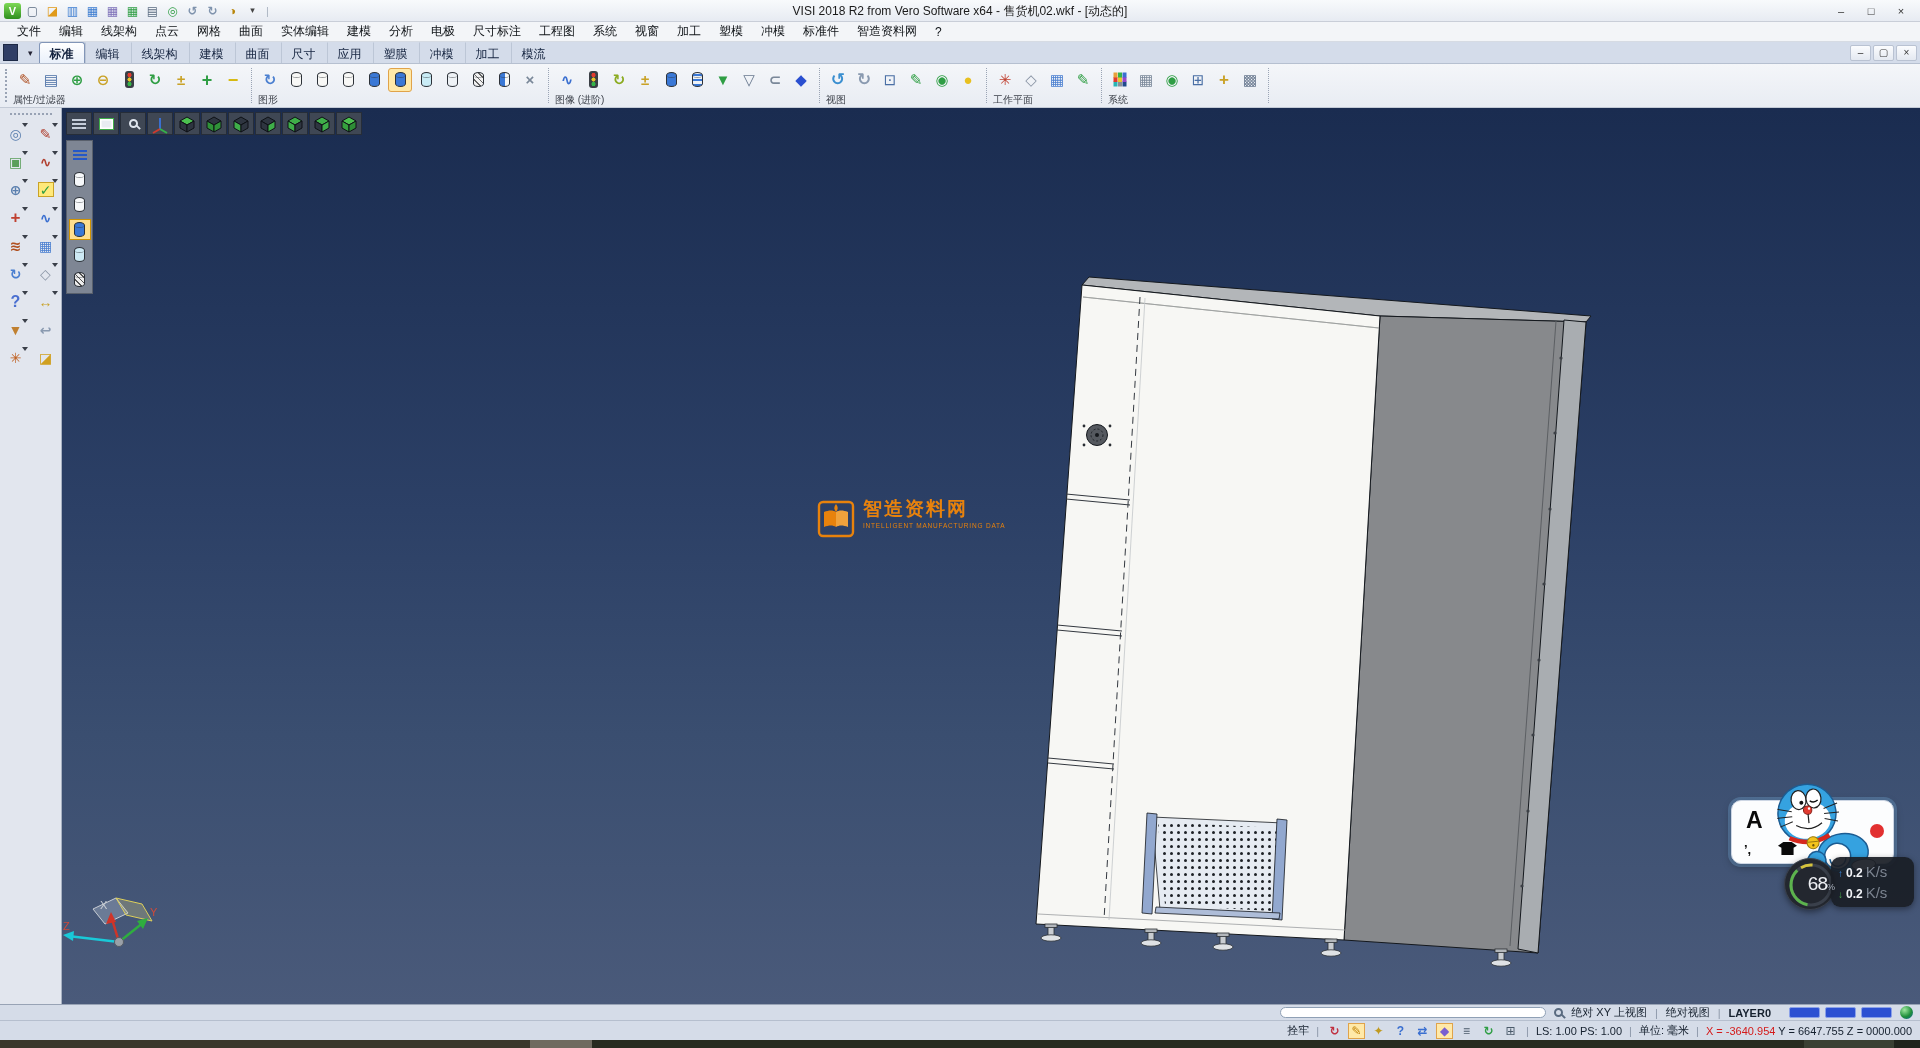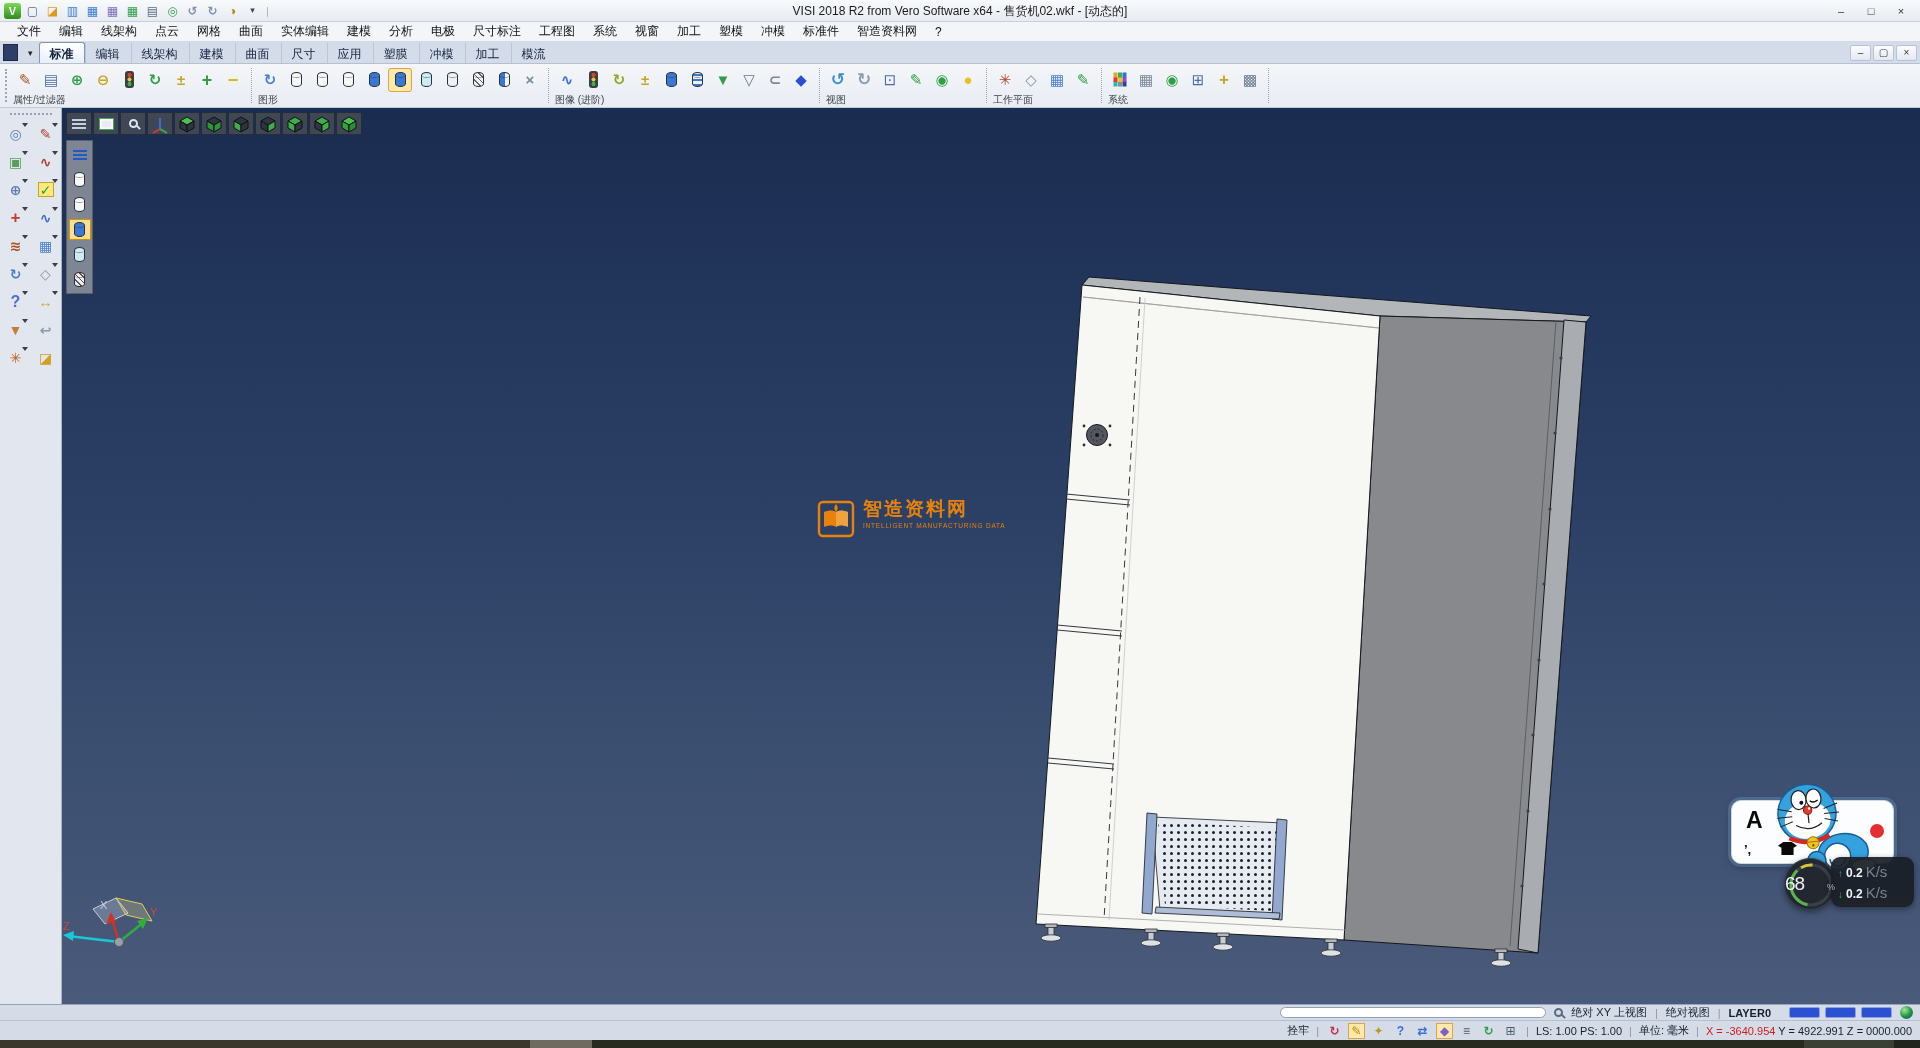--- a/index.html
+++ b/index.html
@@ -102,21 +102,21 @@
   .axes text{font-size:11px;font-family:"Liberation Sans",sans-serif}
 
   
   .widget-card{position:absolute;left:1669px;top:692px;width:163px;height:64px;background:#fcfdfe;border-radius:10px;border:1px solid #cdd6e4;box-shadow:0 0 0 3px rgba(122,179,224,.30),0 3px 8px rgba(0,0,0,.35)}
   .wg-a{position:absolute;left:14px;top:6px;font-size:23px;font-weight:bold;color:#0a0a0a}
   .wg-moon{position:absolute;left:55px;top:4px;font-size:21px;color:#0a0a0a;transform:rotate(-18deg)}
   .wg-marks{position:absolute;left:12px;bottom:6px;font-size:13px;font-weight:bold;color:#0a0a0a}
   .wg-tee{position:absolute;left:46px;bottom:8px;width:19px;height:13px;background:#0a0a0a;clip-path:polygon(28% 0,72% 0,100% 28%,82% 45%,82% 100%,18% 100%,18% 45%,0 28%)}
   .wg-dot{position:absolute;right:9px;top:23px;width:14px;height:14px;border-radius:50%;background:#e23030}
   .doraemon{position:absolute;left:1705px;top:668px;transform:rotate(-6deg)}
-  .gauge{position:absolute;left:1722px;top:750px;width:52px;height:52px;border-radius:50%;background:#23272f;border:1px solid #3a404c;display:flex;align-items:center;justify-content:space-between;box-shadow:0 2px 6px rgba(0,0,0,.45)}
+  .gauge{position:absolute;left:1722px;top:750px;width:52px;height:52px;border-radius:50%;background:#23272f;border:1px solid #3a404c;display:flex;align-items:center;justify-content:flex-end;box-shadow:0 2px 6px rgba(0,0,0,.45)}
   .gauge svg{position:absolute;left:1px;top:1px}
   .gauge .val{font-size:19px;color:#eef0f4;letter-spacing:-1px;z-index:1}
   .gauge .unit{font-size:9px;color:#aeb6c2;z-index:1;margin-top:6px}
   .speeds{position:absolute;left:1769px;top:749px;width:83px;height:50px;background:rgba(26,30,38,.93);border-radius:9px;display:flex;flex-direction:column;justify-content:center;gap:4px;padding:0 7px;box-shadow:0 2px 6px rgba(0,0,0,.4)}
   .srow{display:flex;align-items:baseline;gap:3px}
   .sarrow{font-size:10px;font-weight:bold}
   .sarrow.up{color:#3b8de8}
   .sarrow.down{color:#49b04a}
   .sval{color:#f2f4f8;font-weight:bold;font-size:12px}
   .sunit{color:#7c8490;font-size:15px}
@@ -766,21 +766,21 @@
         <button class="sbic sel" style="color:#7a5fd0">◆</button>
         <button class="sbic" style="color:#4a5a6a;font-weight:bold">≡</button>
         <button class="sbic" style="color:#2f9e44;font-weight:bold">↻</button>
         <button class="sbic" style="color:#4a5a6a">⊞</button>
       </div>
     <span class="ssep">|</span>
     <span>LS: 1.00 PS: 1.00</span>
     <span class="ssep">|</span>
     <span>单位: 毫米</span>
     <span class="ssep">|</span>
-    <span class="coord"><span class="coord-x">X = -3640.954</span> <span>Y = 4922.991</span> <span>Z = 0000.000</span></span>
+    <span class="coord"><span class="coord-x">X = -3640.954</span> <span>Y = 6647.755</span> <span>Z = 0000.000</span></span>
   </div>
 
   <div class="taskstrip">
     <div class="ts1"></div>
     <div class="ts2"></div>
     <div class="ts3"></div>
     <div class="ts4"></div>
     <div class="ts5"></div>
   </div>
 

